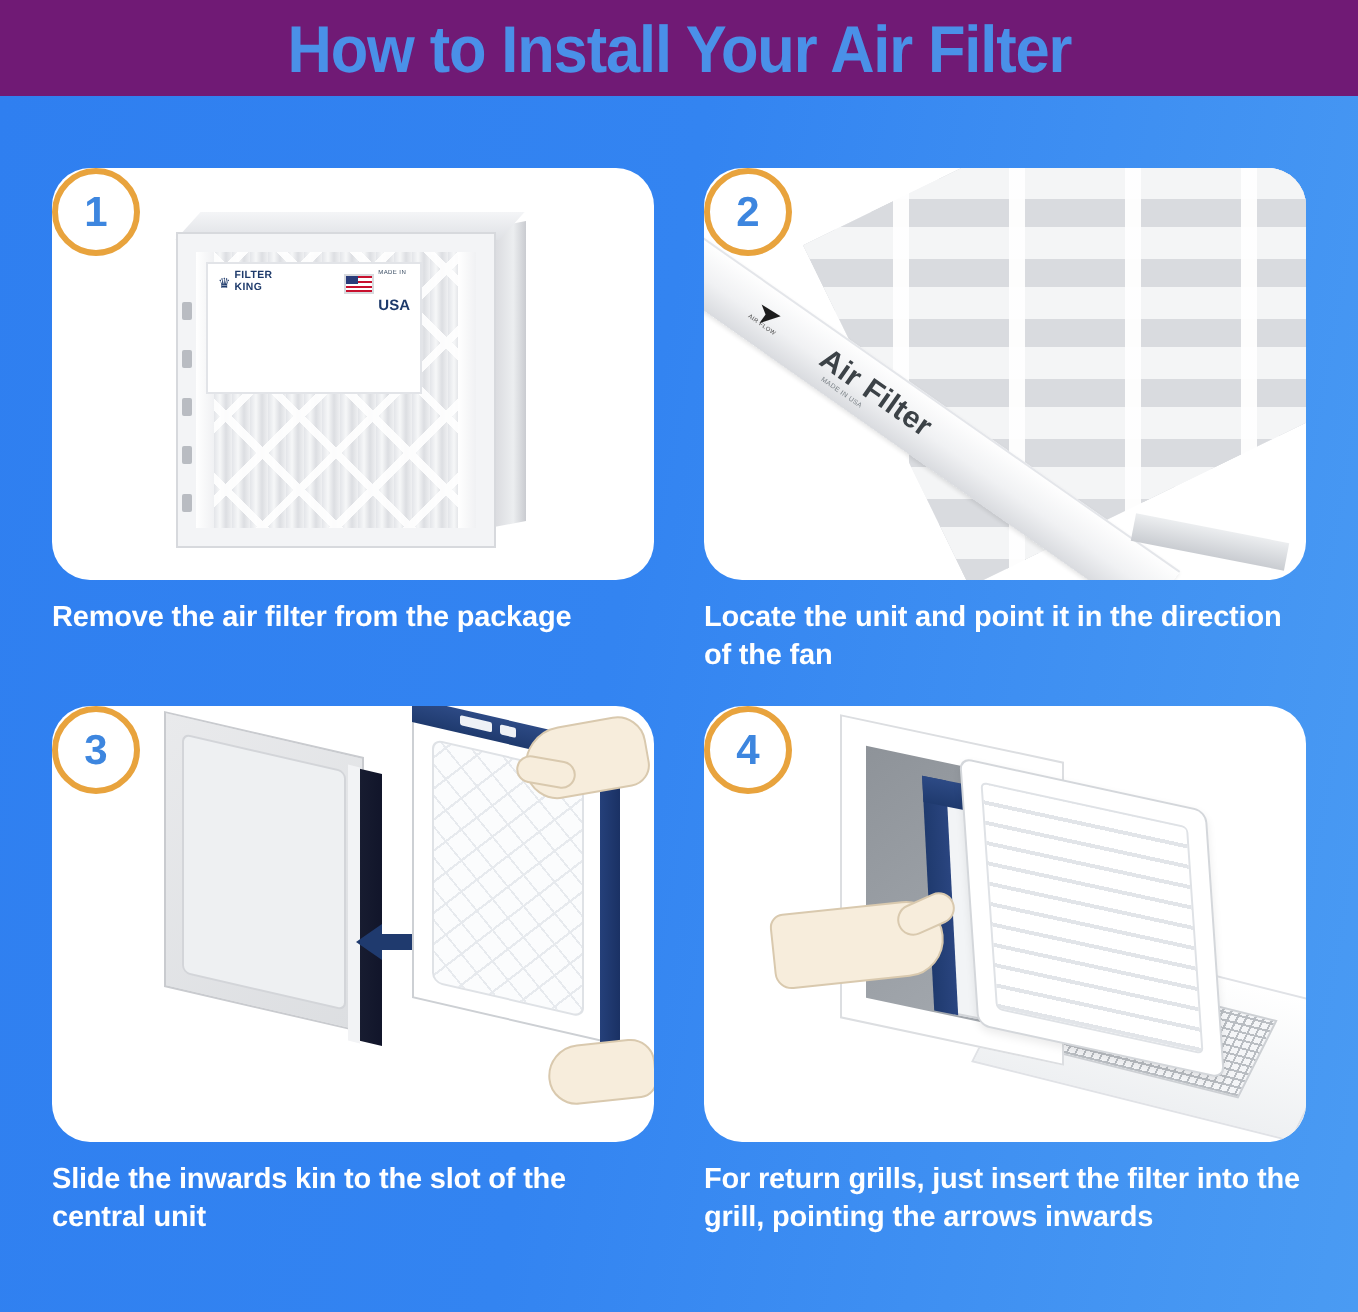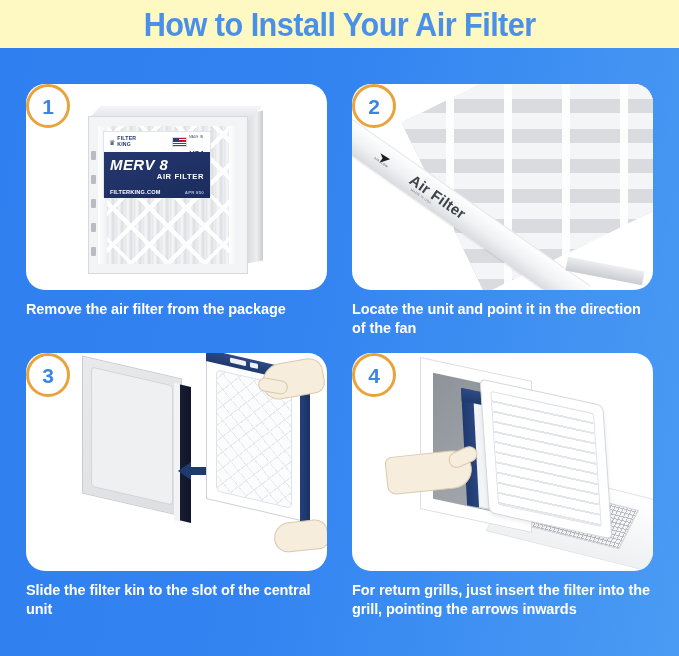--- a/index.html
+++ b/index.html
@@ -20,21 +20,21 @@
     background: #ffffff;
     overflow: hidden;
   }
 
   
   .title-bar {
     position: absolute;
     left: 0; top: 0;
     width: 679px;
     height: 48px;
-    background: #fef9c3;
+    background: #701a75;
     display: flex;
     align-items: center;
     justify-content: center;
   }
   .title-text {
     font-family: "Liberation Sans", sans-serif;
     font-size: 33px;
     font-weight: bold;
     color: #4a90e8;
     letter-spacing: -0.6px;
@@ -527,28 +527,20 @@
                       </span>
                     </div>
                     <div class="fp-usa">
                       <span class="fp-flag"></span>
                       <span>
                         <span class="fp-madein">MADE IN</span><br>
                         <span class="fp-usatxt">USA</span>
                       </span>
                     </div>
                   </div>
-                  <div class="fp-navy">
-                    <div class="fp-merv">MERV 8</div>
-                    <div class="fp-af">AIR FILTER</div>
-                    <div class="fp-bottomrow">
-                      <span class="fp-site">FILTERKING.COM</span>
-                      <span class="fp-apr">APR 850</span>
-                    </div>
-                  </div>
                 </div>
               </div>
             </div>
           </div>
           <div class="badge">
             <span class="badge-num">1</span>
           </div>
         </div>
         <div class="caption">Remove the air filter from the package</div>
       </div>
@@ -603,21 +595,21 @@
 
               <div class="hand s3-hand-top"></div>
               <div class="hand s3-hand-thumb"></div>
               <div class="hand s3-hand-bottom"></div>
             </div>
           </div>
           <div class="badge">
             <span class="badge-num">3</span>
           </div>
         </div>
-        <div class="caption">Slide the filter kin to the slot of the central unit</div>
+        <div class="caption">Slide the inwards kin to the slot of the central unit</div>
       </div>
 
       <div class="cell cell-4">
         <div class="card">
           <div class="scene">
             <div class="s4">
               <div class="s4-ceiling">
                 <div class="s4-mesh"></div>
               </div>
               <div class="s4-wall">

